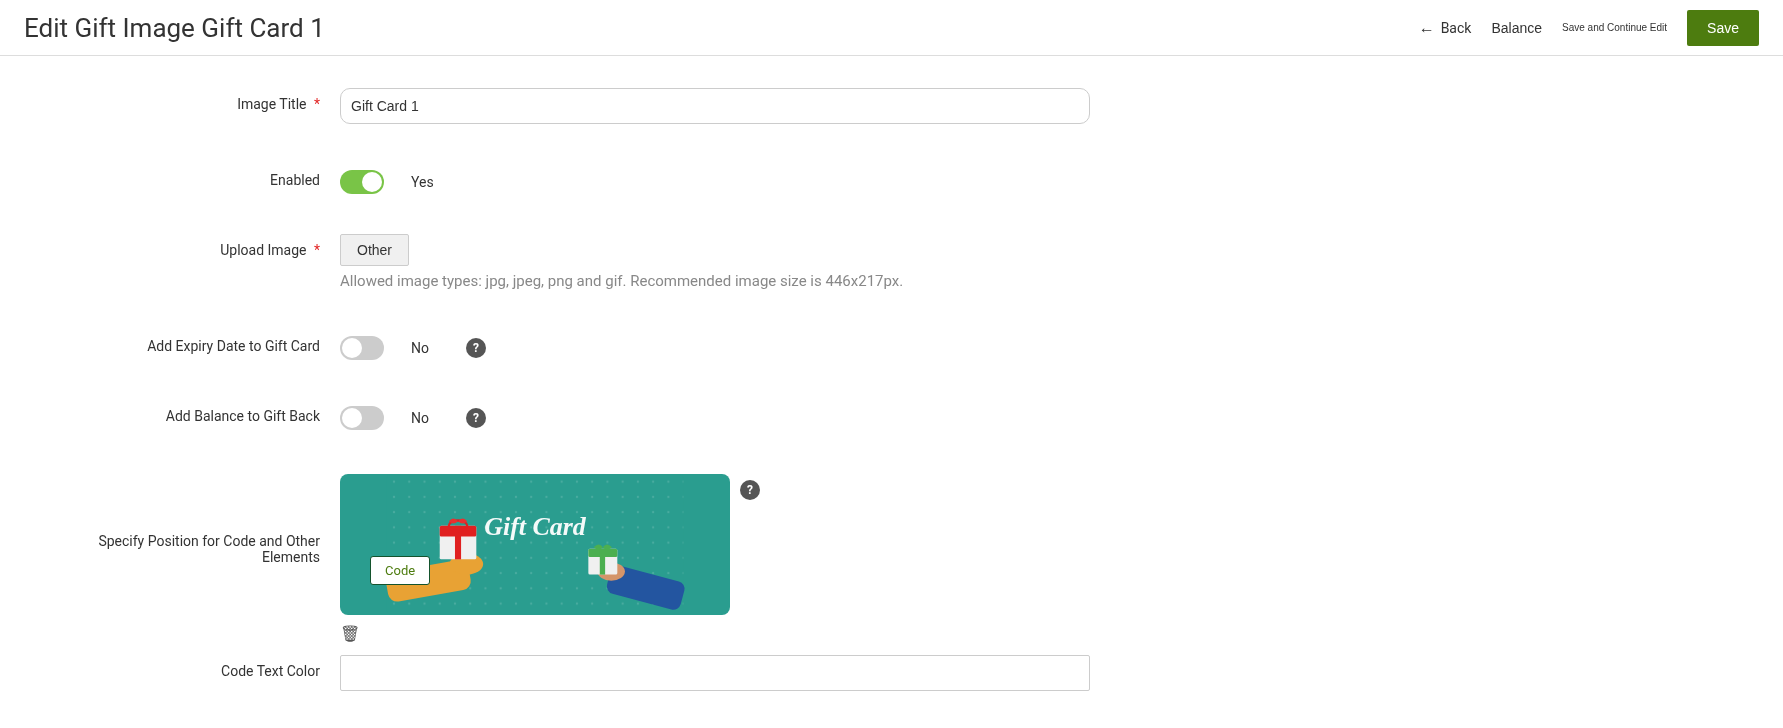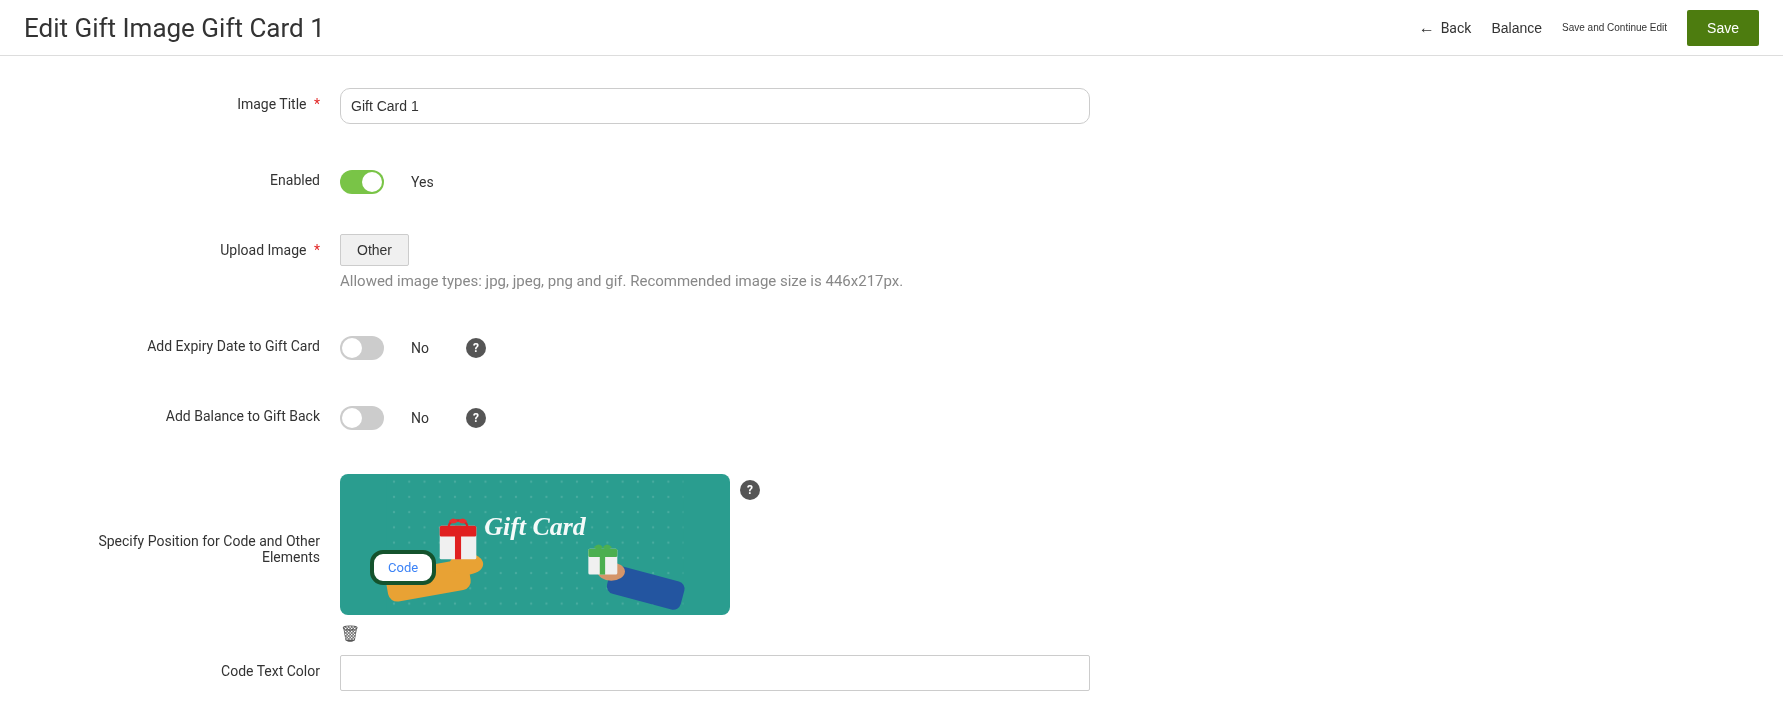--- a/index.html
+++ b/index.html
@@ -198,26 +198,26 @@
       background: #2a9d8f;
       position: relative;
       overflow: visible;
     }
 
     .code-box {
       position: absolute;
       bottom: 30px;
       left: 30px;
       background: #fff;
-      border: 4px solid #14532d;
+      border: 1px solid #14532d;
       padding: 6px 14px;
       font-size: 13px;
-      color: #3b82f6;
+      color: #4d7c0f;
       cursor: move;
-      border-radius: 13px;
+      border-radius: 3px;
     }
 
     .delete-preview-btn {
       position: absolute;
       bottom: -28px;
       left: 0;
       background: none;
       border: none;
       cursor: pointer;
       color: #555;

